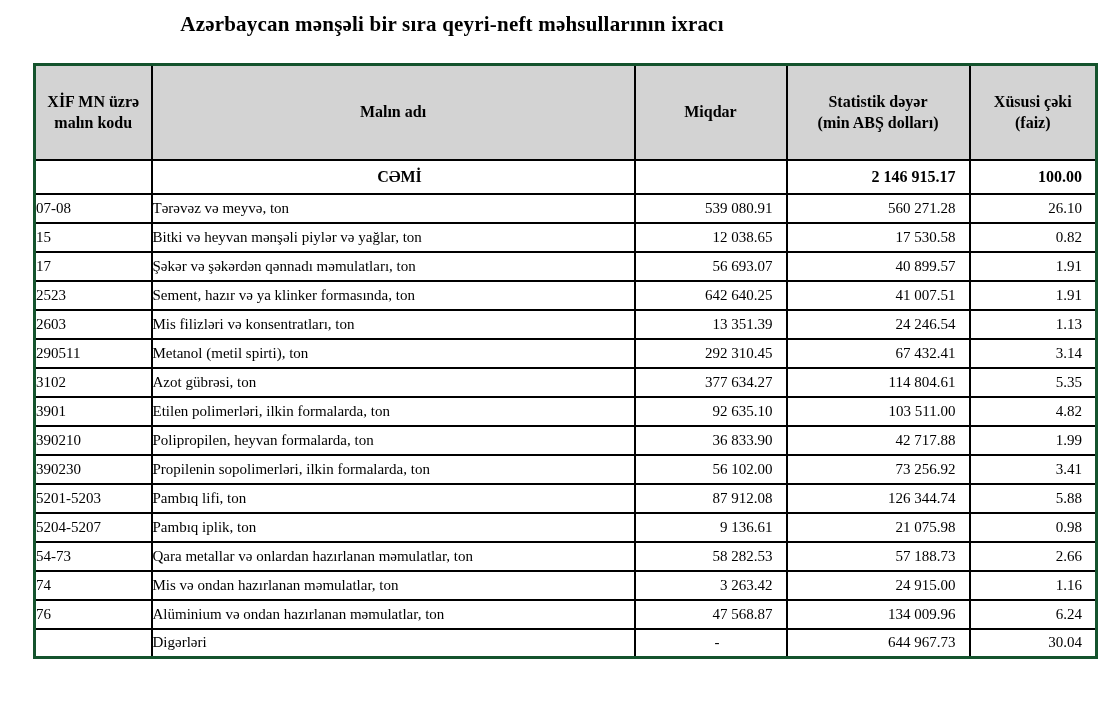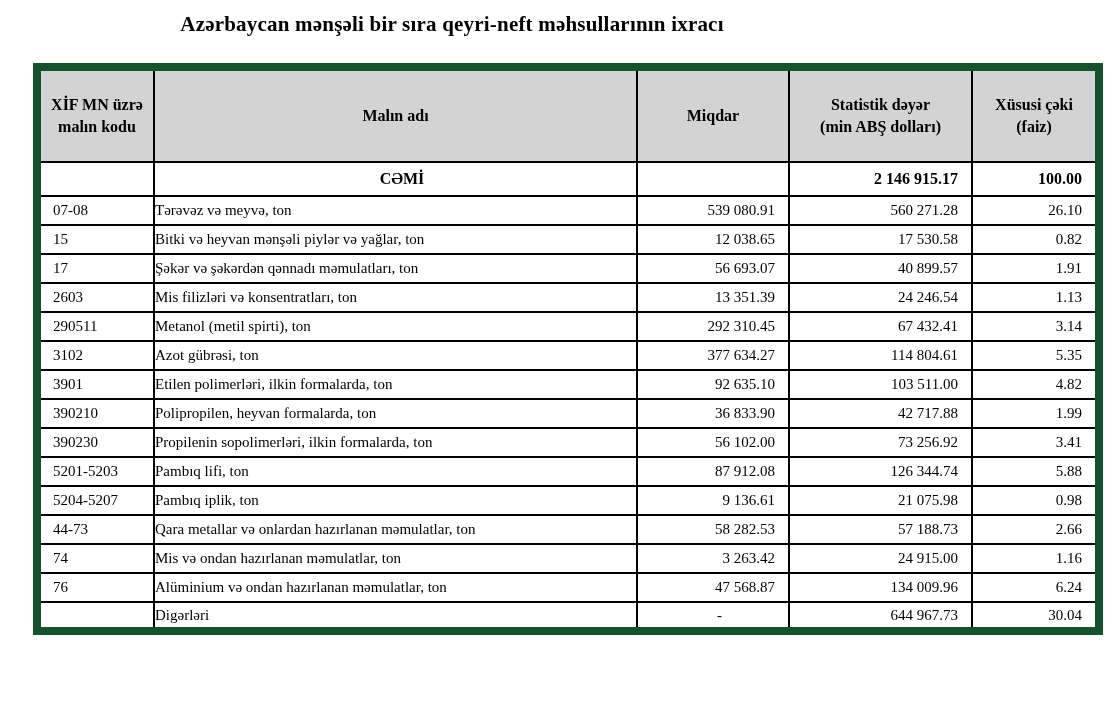--- a/index.html
+++ b/index.html
@@ -17,21 +17,21 @@
     text-align: center;
     font-size: 21px;
     font-weight: bold;
     letter-spacing: 0.2px;
   }
   table.exports {
     position: absolute;
     top: 63px; left: 33px;
     width: 1062px;
     border-collapse: collapse;
-    border: 8px solid #14532d;
+    border: 3px solid #14532d;
     table-layout: fixed;
   }
   table.exports th, table.exports td {
     border: 2px solid #000;
     vertical-align: middle;
     font-size: 15px;
     overflow: hidden;
   }
   table.exports th {
     background: #d3d3d3;
@@ -44,21 +44,21 @@
   }
   col.c-code  { width: 117px; }
   col.c-name  { width: 483px; }
   col.c-qty   { width: 152px; }
   col.c-value { width: 183px; }
   col.c-share { width: 127px; }
 
   tr.total-row td { height: 34px; font-weight: bold; font-size: 16px; }
   tbody tr.data-row td { height: 29px; }
 
-  td.code { text-align: left; padding-left: 12px; }
+  td.code { text-align: left; }
   td.name { text-align: left; }
   td.num  { text-align: right; padding-right: 13px; padding-left: 24px; }
   td.center { text-align: center; padding-left: 13px; padding-right: 0; }
 </style>
 </head>
 <body>
 
 <div class="page">
   <div class="doc-title">Azərbaycan mənşəli bir sıra qeyri-neft məhsullarının ixracı</div>
 
@@ -105,20 +105,27 @@
           <td class="num">0.82</td>
         </tr>
         <tr class="data-row">
           <td class="code">17</td>
           <td class="name">Şəkər və şəkərdən qənnadı məmulatları, ton</td>
           <td class="num">56 693.07</td>
           <td class="num">40 899.57</td>
           <td class="num">1.91</td>
         </tr>
         <tr class="data-row">
+          <td class="code">2523</td>
+          <td class="name">Sement, hazır və ya klinker formasında, ton</td>
+          <td class="num">642 640.25</td>
+          <td class="num">41 007.51</td>
+          <td class="num">1.91</td>
+        </tr>
+        <tr class="data-row">
           <td class="code">2603</td>
           <td class="name">Mis filizləri və konsentratları, ton</td>
           <td class="num">13 351.39</td>
           <td class="num">24 246.54</td>
           <td class="num">1.13</td>
         </tr>
         <tr class="data-row">
           <td class="code">290511</td>
           <td class="name">Metanol (metil spirti), ton</td>
           <td class="num">292 310.45</td>
@@ -161,21 +168,21 @@
           <td class="num">5.88</td>
         </tr>
         <tr class="data-row">
           <td class="code">5204-5207</td>
           <td class="name">Pambıq iplik, ton</td>
           <td class="num">9 136.61</td>
           <td class="num">21 075.98</td>
           <td class="num">0.98</td>
         </tr>
         <tr class="data-row">
-          <td class="code">44-73</td>
+          <td class="code">54-73</td>
           <td class="name">Qara metallar və onlardan hazırlanan məmulatlar, ton</td>
           <td class="num">58 282.53</td>
           <td class="num">57 188.73</td>
           <td class="num">2.66</td>
         </tr>
         <tr class="data-row">
           <td class="code">74</td>
           <td class="name">Mis və ondan hazırlanan məmulatlar, ton</td>
           <td class="num">3 263.42</td>
           <td class="num">24 915.00</td>

